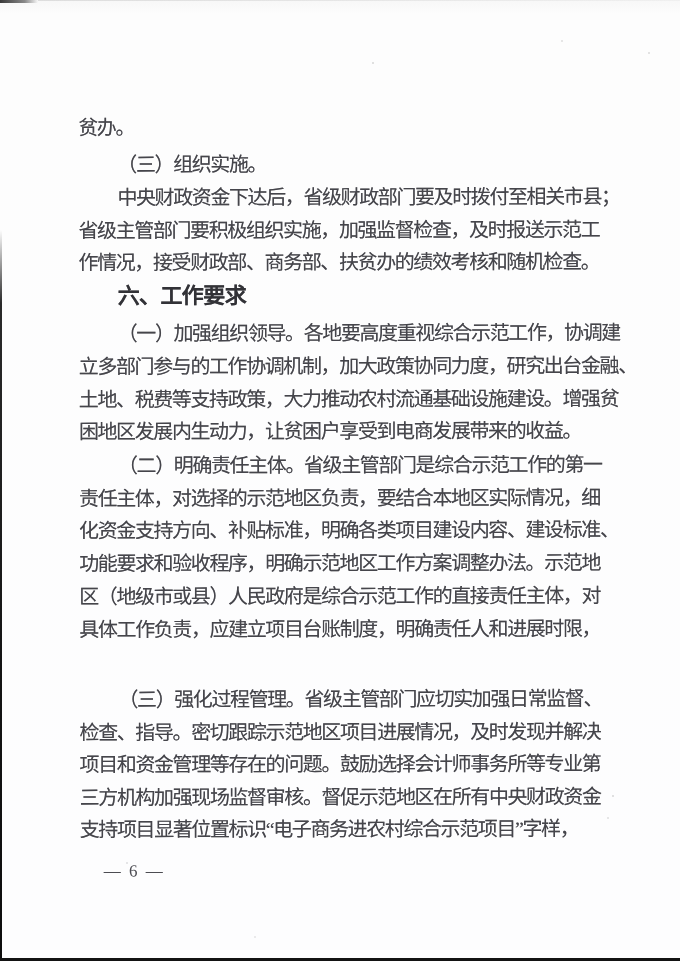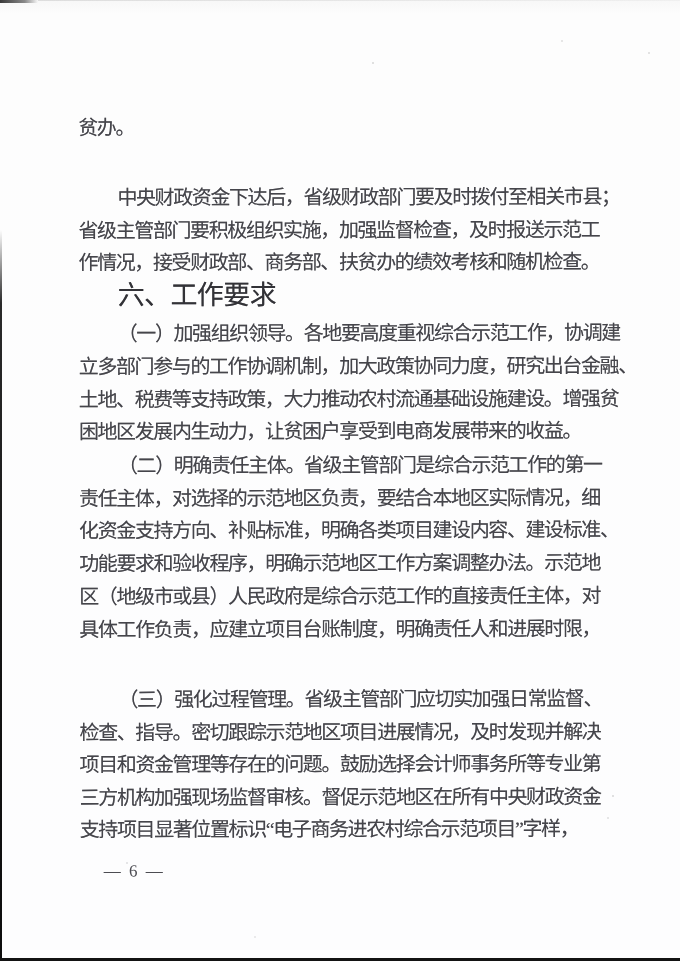--- a/index.html
+++ b/index.html
@@ -68,22 +68,22 @@
     white-space: nowrap;
     font-size: 20px;
     line-height: 23px;
     letter-spacing: -1.4px;
     color: #45454b;
     text-shadow: 0 0 0.5px rgba(80,80,86,0.55);
   }
   .ln.ind { padding-left: 39px; }
   .ln.heading {
     font-family: "Liberation Sans", "DejaVu Sans", sans-serif;
-    font-weight: normal;
-    font-size: 27px;
+    font-weight: bold;
+    font-size: 22px;
     letter-spacing: -0.6px;
     color: #323237;
     text-shadow: 0 0 0.4px rgba(50,50,55,0.6);
   }
   .page-number {
     position: absolute;
     left: 103px;
     top: 861px;
     font-size: 17px;
     letter-spacing: 2px;
@@ -97,20 +97,21 @@
 <div class="page">
 
   <div class="edge-top-left"></div>
   <div class="edge-top"></div>
   <div class="edge-left"></div>
   <div class="edge-bottom"></div>
   <div class="scan-noise"></div>
 
   <div class="text-layer">
     <div class="ln" style="top:116px">贫办。</div>
+    <div class="ln ind" style="top:153px">（三）组织实施。</div>
     <div class="ln ind" style="top:186px">中央财政资金下达后，省级财政部门要及时拨付至相关市县；</div>
     <div class="ln" style="top:219px">省级主管部门要积极组织实施，加强监督检查，及时报送示范工</div>
     <div class="ln" style="top:251px">作情况，接受财政部、商务部、扶贫办的绩效考核和随机检查。</div>
     <div class="ln ind heading" style="top:284px">六、工作要求</div>
     <div class="ln ind" style="top:322px">（一）加强组织领导。各地要高度重视综合示范工作，协调建</div>
     <div class="ln" style="top:355px">立多部门参与的工作协调机制，加大政策协同力度，研究出台金融、</div>
     <div class="ln" style="top:388px">土地、税费等支持政策，大力推动农村流通基础设施建设。增强贫</div>
     <div class="ln" style="top:420px">困地区发展内生动力，让贫困户享受到电商发展带来的收益。</div>
     <div class="ln ind" style="top:454px">（二）明确责任主体。省级主管部门是综合示范工作的第一</div>
     <div class="ln" style="top:487px">责任主体，对选择的示范地区负责，要结合本地区实际情况，细</div>

